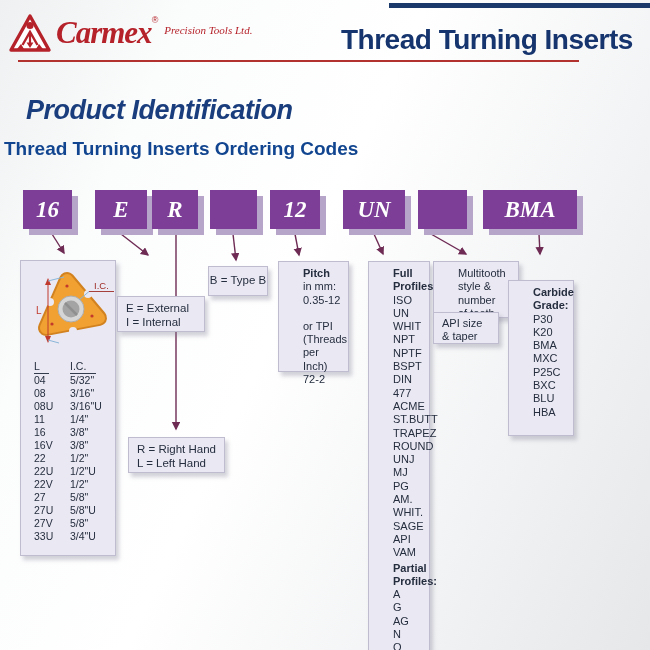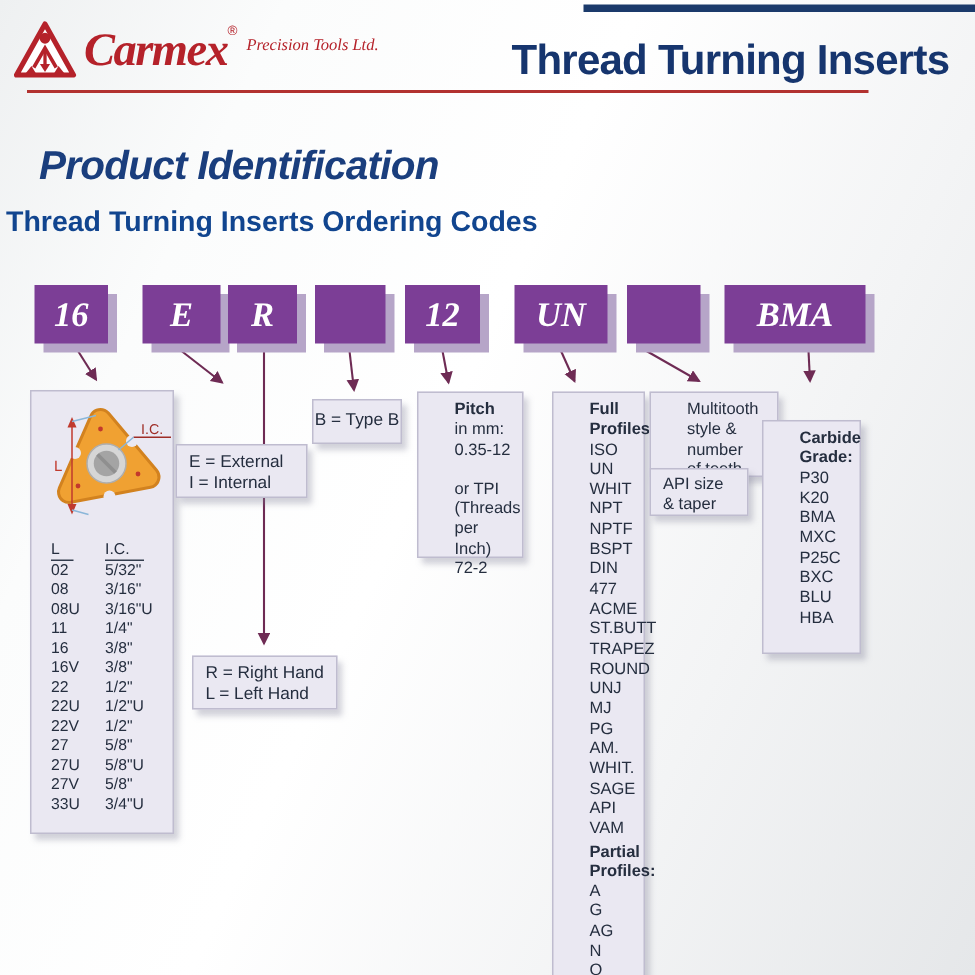--- a/index.html
+++ b/index.html
@@ -140,21 +140,21 @@
       <line x1="27" y1="17" x2="43" y2="13" stroke="#8ab6d9" stroke-width="1"></line>
       <line x1="27" y1="76" x2="38" y2="79" stroke="#8ab6d9" stroke-width="1"></line>
       <text x="15" y="50" font-size="10" fill="#c03a2e">L</text>
       <line x1="68" y1="27.5" x2="93" y2="27.5" stroke="#9e2c26" stroke-width="0.9"></line>
       <line x1="68" y1="27.5" x2="58" y2="36" stroke="#8ab6d9" stroke-width="1"></line>
       <text x="73" y="25" font-size="9.5" fill="#9e2c26">I.C.</text>
     </svg>
     <div class="itable">
       <div class="th"><span class="ul">L</span></div>
       <div class="th"><span class="ul2">I.C.</span></div>
-      <div>02</div>
+      <div>04</div>
         <div>5/32"</div>
       <div>08</div>
         <div>3/16"</div>
       <div>08U</div>
         <div>3/16"U</div>
       <div>11</div>
         <div>1/4"</div>
       <div>16</div>
         <div>3/8"</div>
       <div>16V</div>

